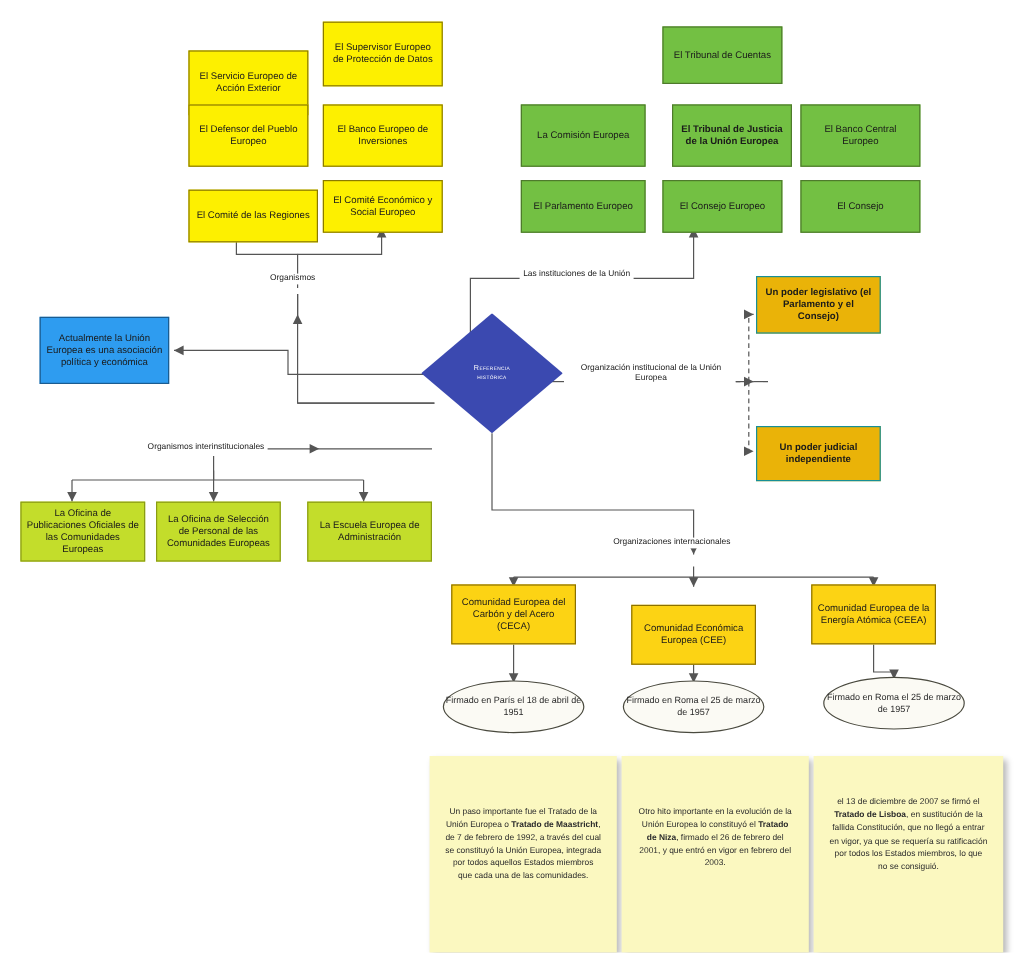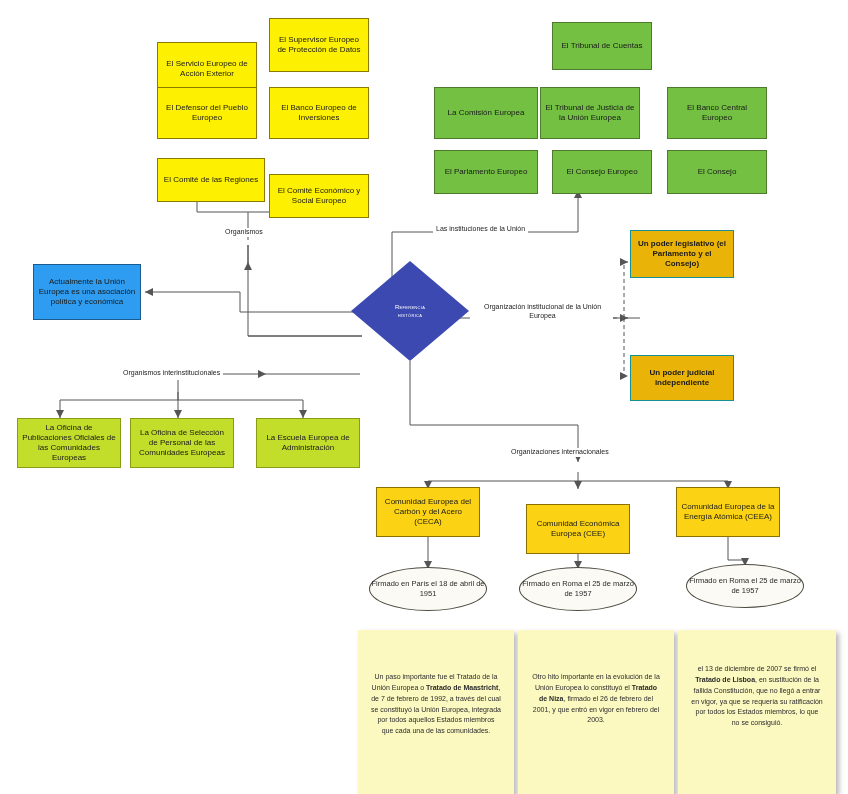--- a/index.html
+++ b/index.html
@@ -112,25 +112,25 @@
       <polygon points="578,569 574,561 582,561"></polygon>
       <polygon points="745,566 741,558 749,558"></polygon>
     </g>
   </svg>
 
   <div class="node yellow" style="left:157px;top:18px;width:100px;height:54px;margin-top:24px;">El Servicio Europeo de Acción Exterior</div>
   <div class="node yellow" style="left:269px;top:18px;width:100px;height:54px;">El Supervisor Europeo de Protección de Datos</div>
   <div class="node yellow" style="left:157px;top:87px;width:100px;height:52px;">El Defensor del Pueblo Europeo</div>
   <div class="node yellow" style="left:269px;top:87px;width:100px;height:52px;">El Banco Europeo de Inversiones</div>
   <div class="node yellow" style="left:157px;top:158px;width:108px;height:44px;">El Comité de las Regiones</div>
-  <div class="node yellow" style="left:269px;top:150px;width:100px;height:44px;margin-top:24px;">El Comité Económico y Social Europeo</div>
+  <div class="node yellow" style="left:269px;top:150px;width:100px;height:44px;">El Comité Económico y Social Europeo</div>
 
   <div class="node green" style="left:528px;top:22px;width:100px;height:48px;">El Tribunal de Cuentas</div>
   <div class="node green" style="left:410px;top:87px;width:104px;height:52px;">La Comisión Europea</div>
-  <div class="node green" style="left:516px;top:87px;width:100px;height:52px;">El Tribunal de Justicia de la Unión Europea</div>
+  <div class="node green" style="left:536px;top:87px;width:100px;height:52px;font-weight:bold;">El Tribunal de Justicia de la Unión Europea</div>
   <div class="node green" style="left:643px;top:87px;width:100px;height:52px;">El Banco Central Europeo</div>
   <div class="node green" style="left:410px;top:150px;width:104px;height:44px;">El Parlamento Europeo</div>
   <div class="node green" style="left:528px;top:150px;width:100px;height:44px;">El Consejo Europeo</div>
   <div class="node green" style="left:643px;top:150px;width:100px;height:44px;">El Consejo</div>
 
   <div class="edgelabel" style="left:222px;top:228px;">Organismos</div>
   <div class="edgelabel" style="left:433px;top:225px;">Las instituciones de la Unión</div>
   <div class="edgelabel wrap" style="left:472px;top:303px;width:135px;">Organización institucional de la Unión Europea</div>
   <div class="edgelabel" style="left:120px;top:369px;">Organismos interinstitucionales</div>
   <div class="edgelabel" style="left:508px;top:448px;">Organizaciones internacionales</div>

